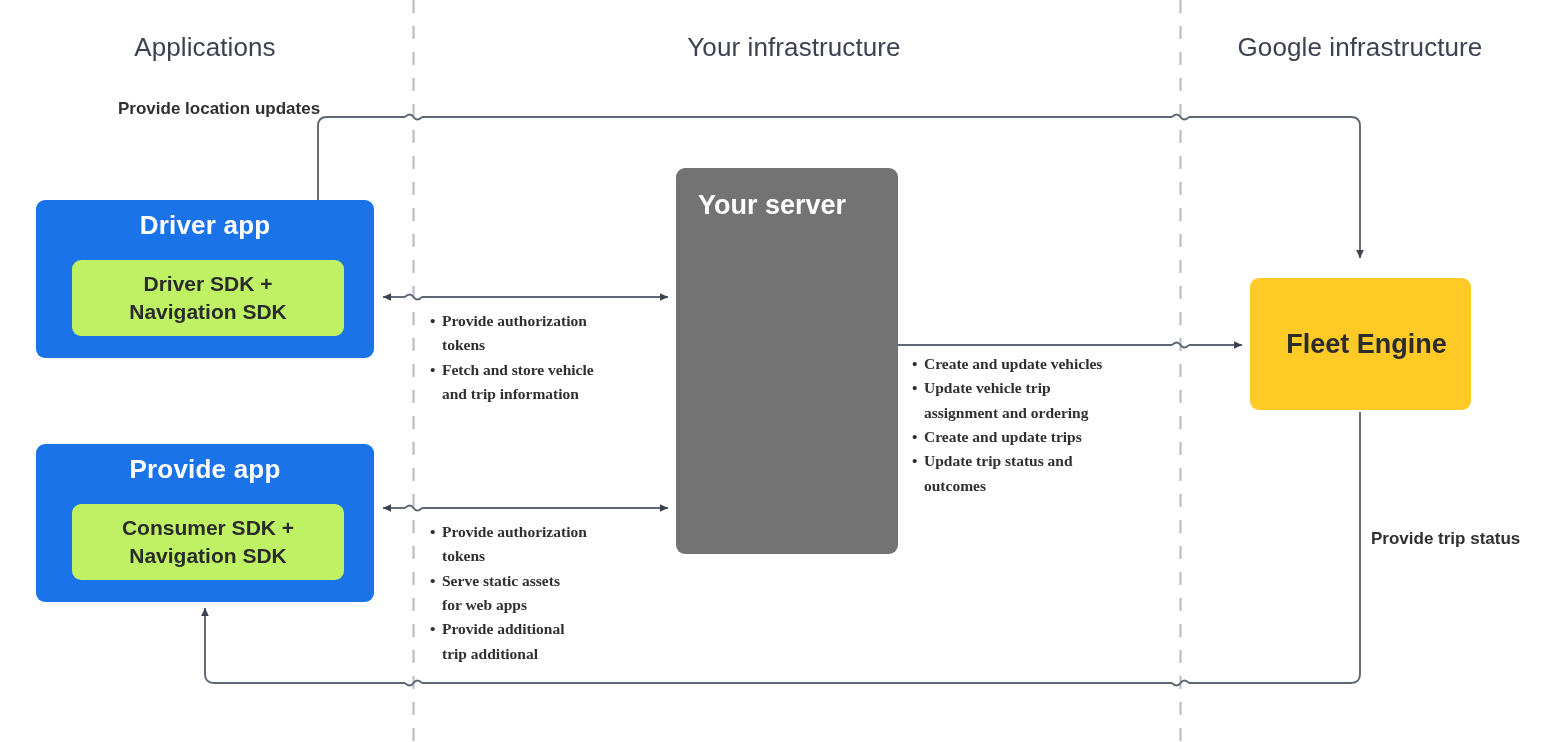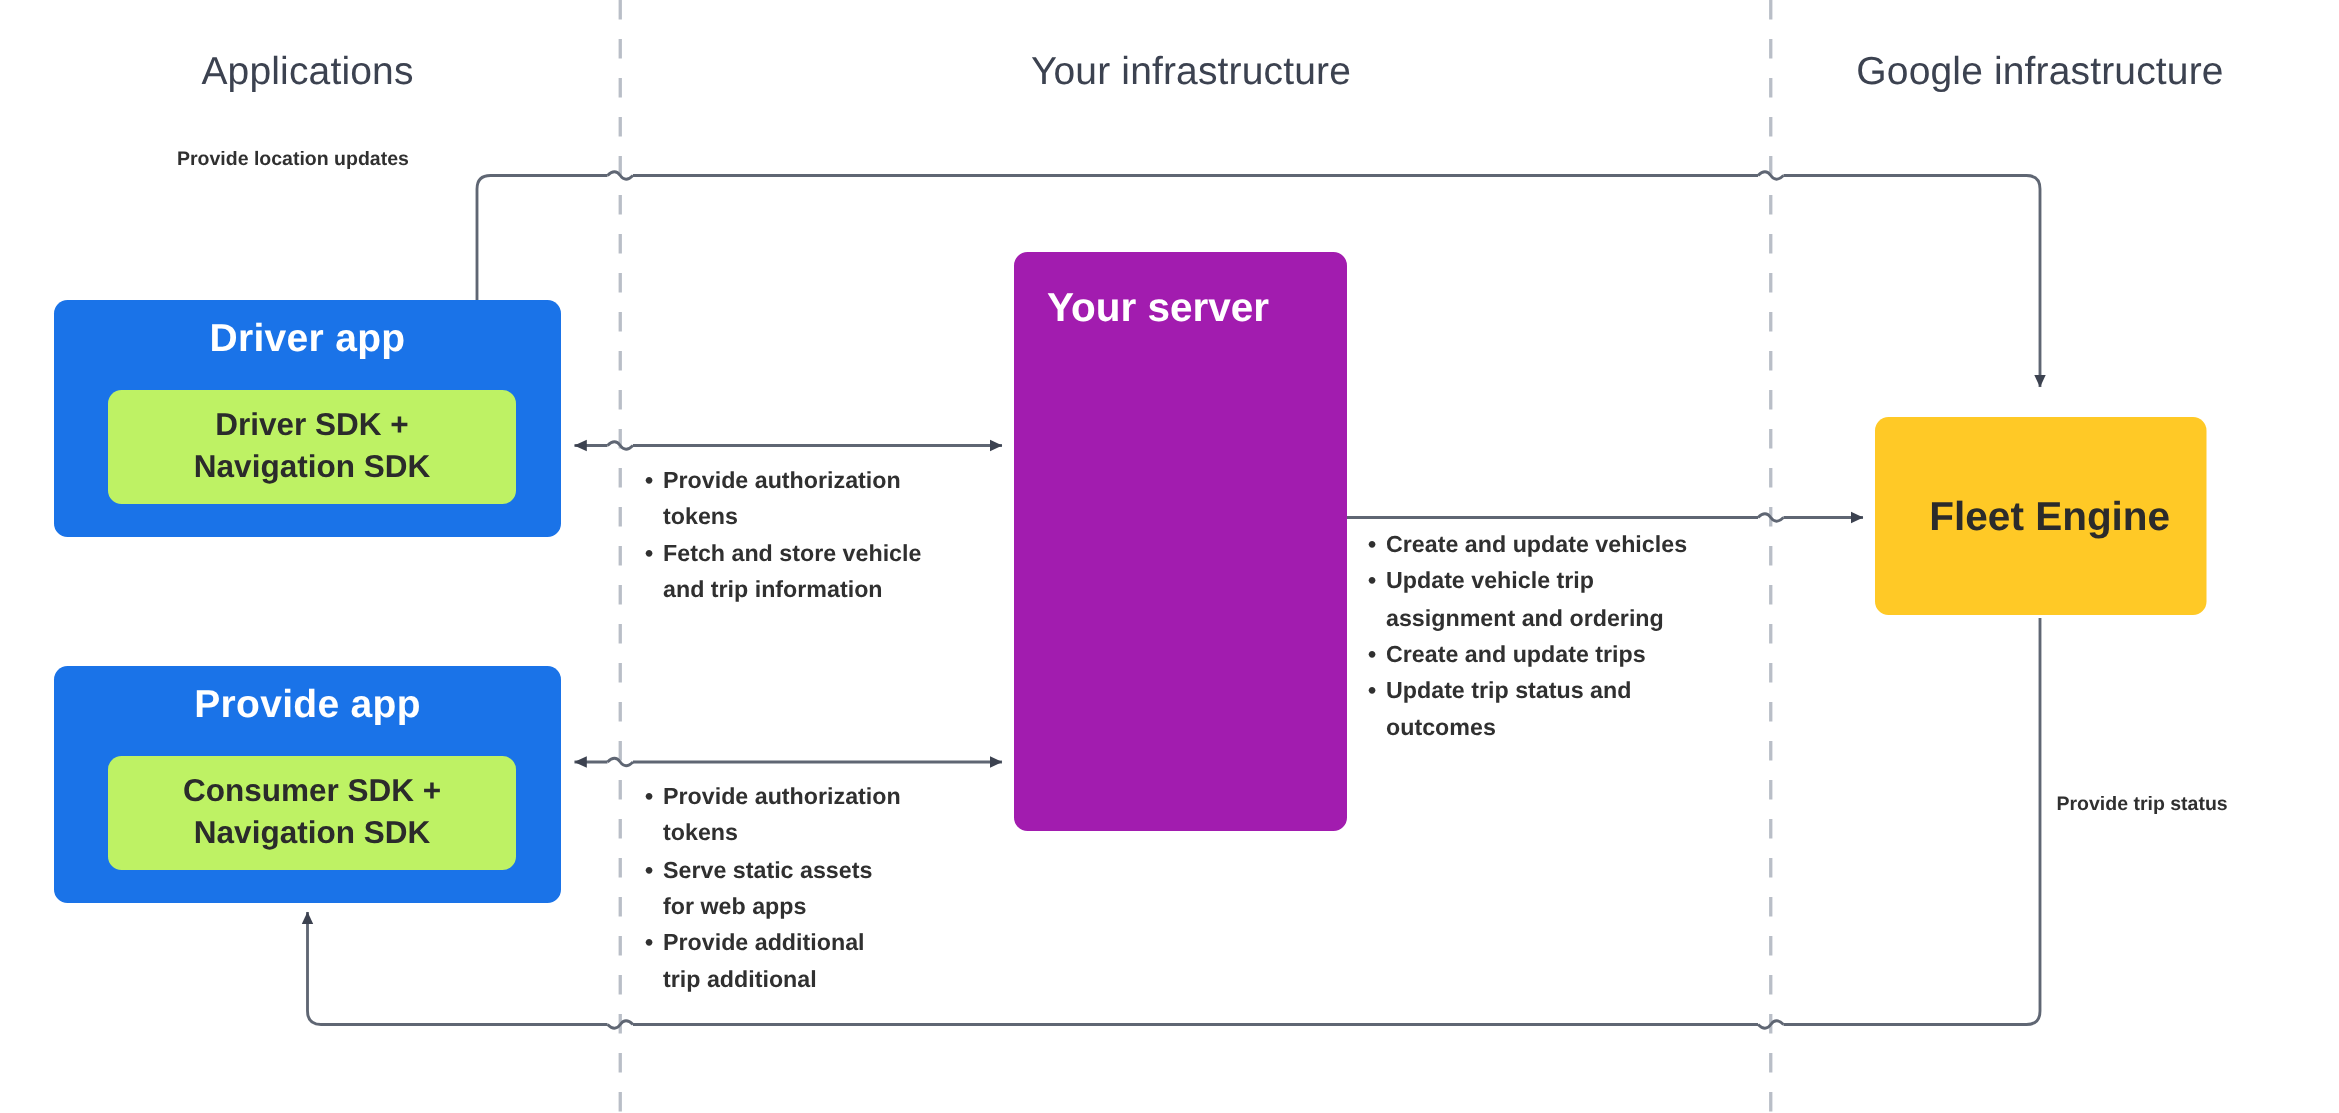--- a/index.html
+++ b/index.html
@@ -21,38 +21,38 @@
     color:#ffffff;font-size:26px;font-weight:700;letter-spacing:.2px;
   }
   .sdkbox{
     position:absolute;background:#bef264;border-radius:9px;
     display:flex;align-items:center;justify-content:center;
     text-align:center;color:#2b2b2b;font-size:21px;font-weight:700;
     line-height:1.32;box-sizing:border-box;
   }
 
   .serverbox{
-    position:absolute;background:#a21caf;border-radius:9px;box-sizing:border-box;text-align:right;
+    position:absolute;background:#737373;border-radius:9px;box-sizing:border-box;text-align:right;
   }
   .serverbox .srv-title{
     position:absolute;left:22px;top:22px;color:#fff;font-size:27px;font-weight:700;
   }
 
   .enginebox{
     position:absolute;background:#FFC926;border-radius:9px;
     display:flex;align-items:center;justify-content:center;
     color:#2b2b2b;font-size:27px;font-weight:700;box-sizing:border-box;padding-left:12px;
   }
 
   .note{
-    position:absolute;color:#303030;font-size:13px;font-weight:700;
+    position:absolute;color:#303030;font-size:17px;font-weight:700;
     line-height:1.57;white-space:nowrap;
   }
   .bullets{position:absolute;color:#303030;font-size:15.5px;font-weight:700;line-height:1.57;}
-  .bullets .bi{position:relative;padding-left:12px;margin:0;}
+  .bullets .bi{position:relative;padding-left:12px;margin:0;font-family:Liberation Serif, serif;}
   .bullets .bi::before{content:"\2022";position:absolute;left:0;top:0;}
 </style>
 </head>
 <body>
 
 <div id="stage">
 
   <div class="col-header" style="left:55px;top:32px;width:300px;">
     <span>Applications</span>
   </div>

